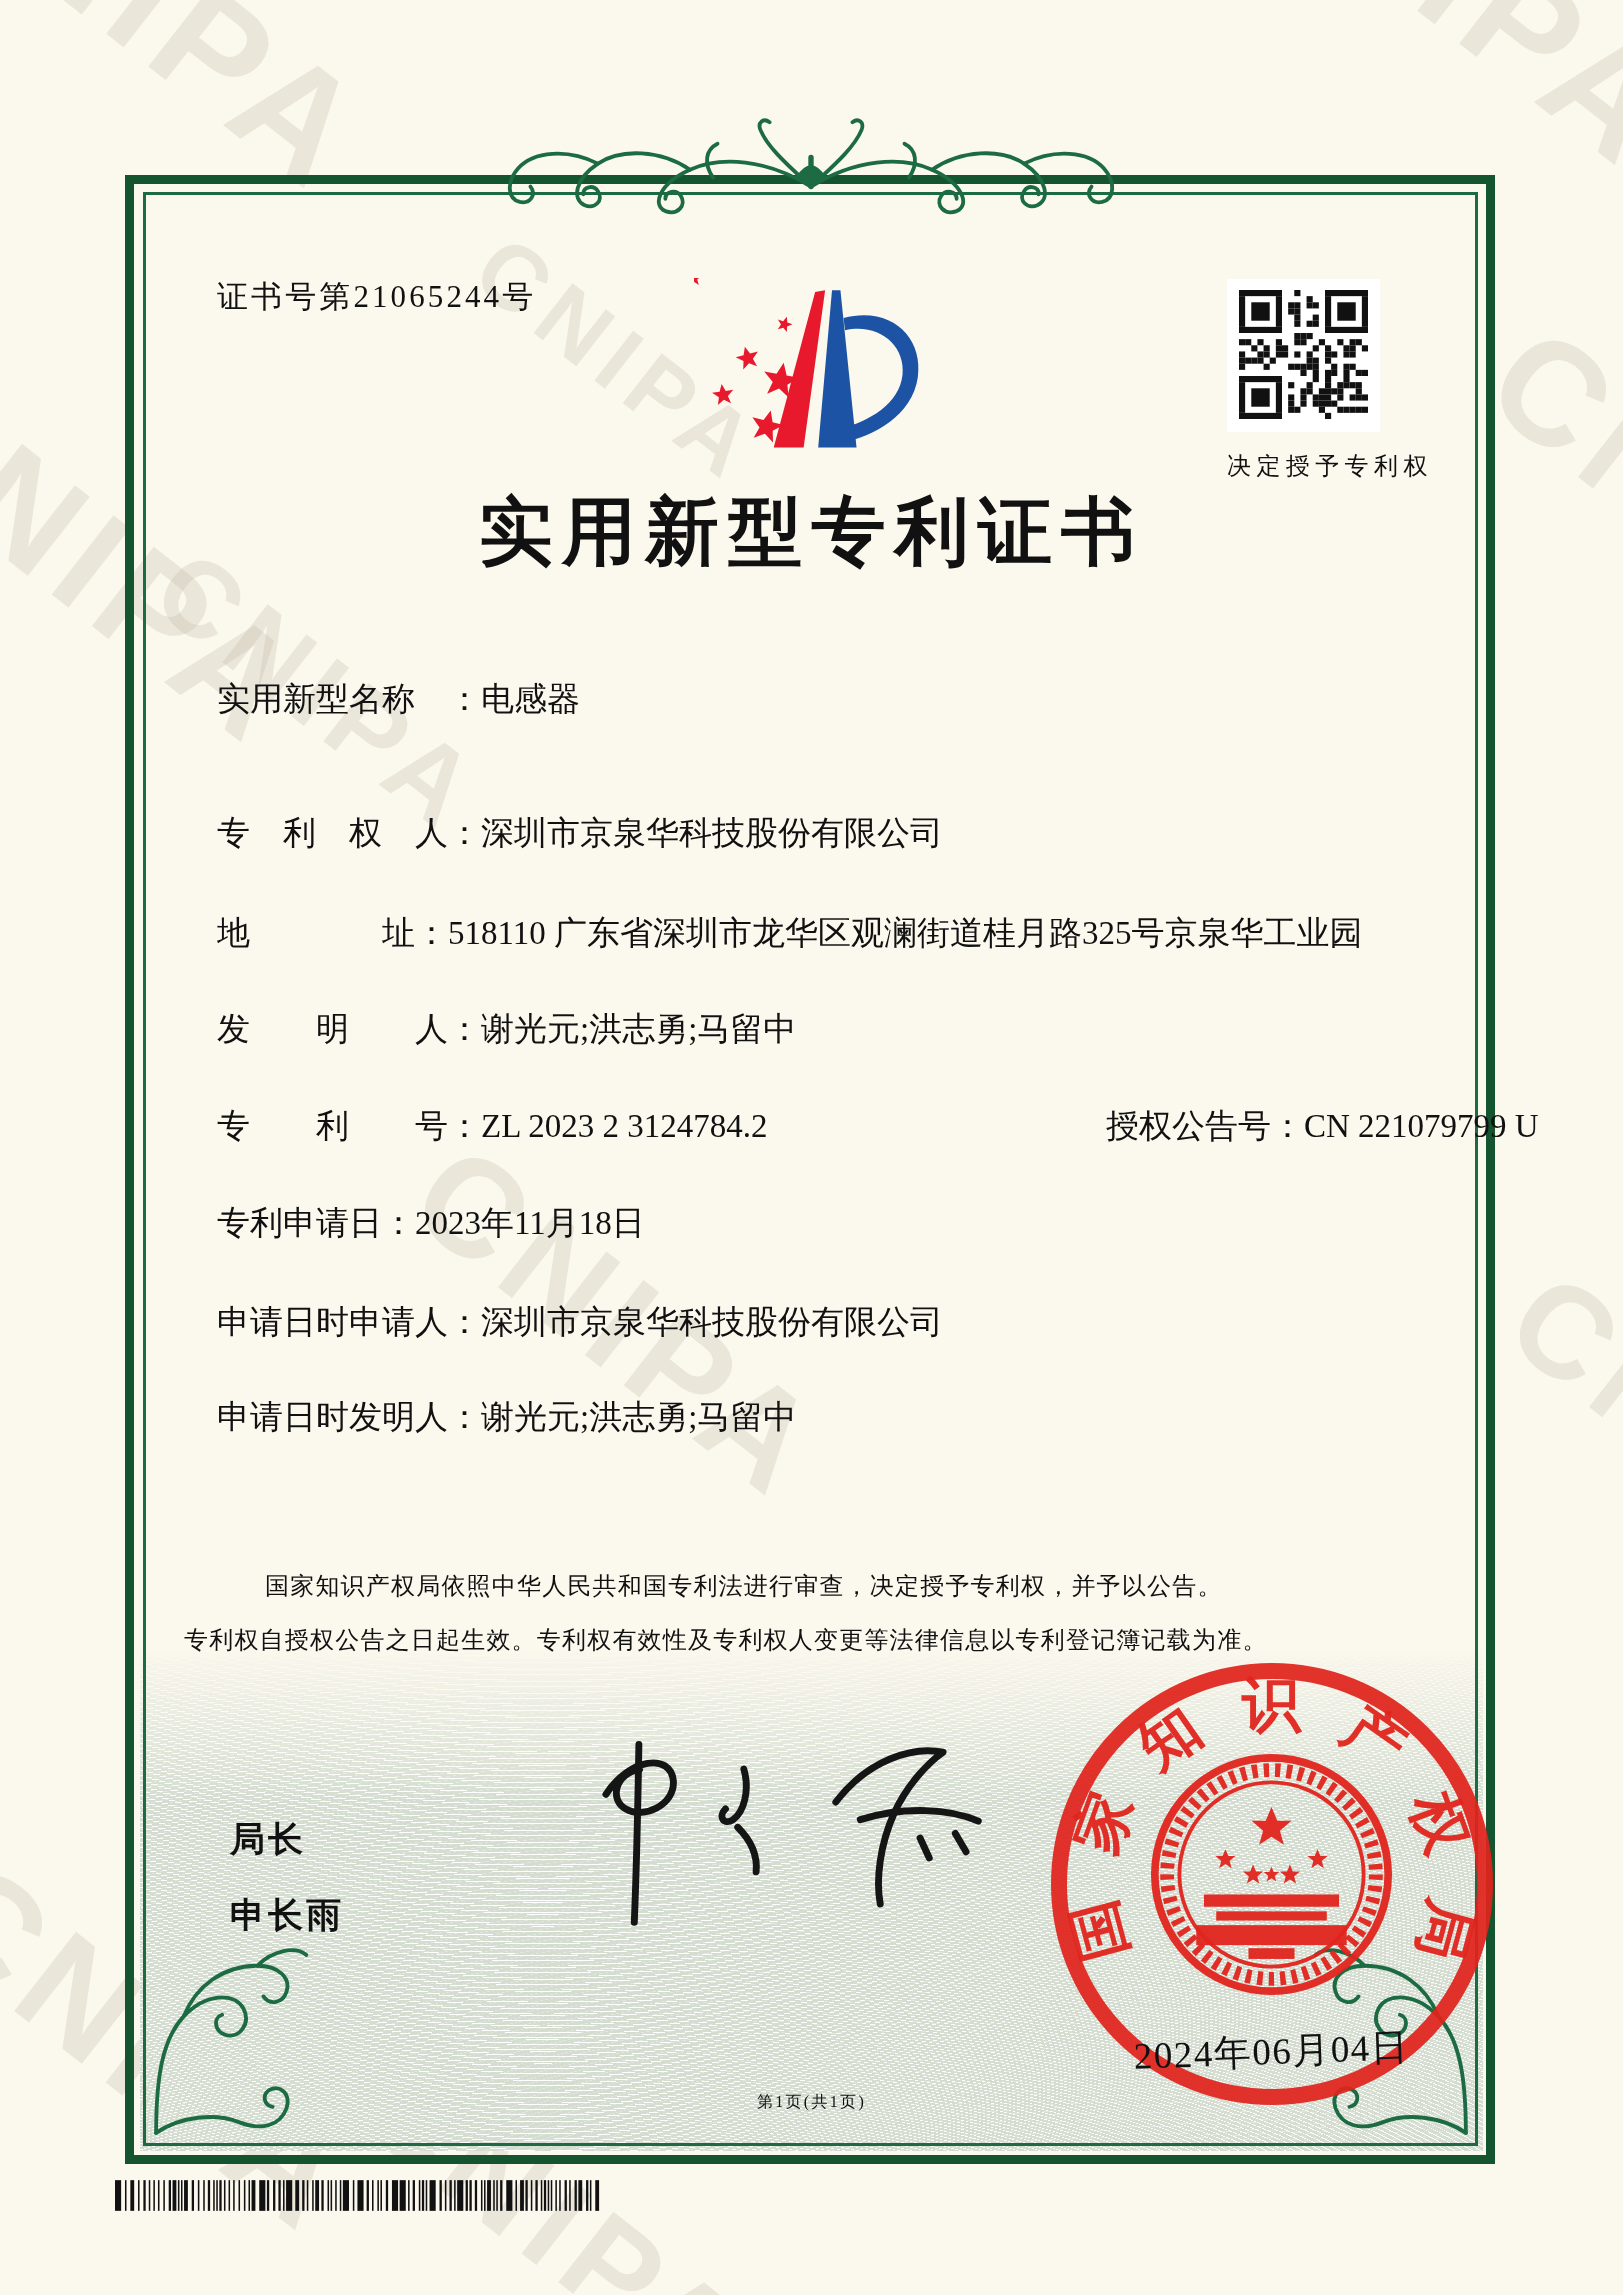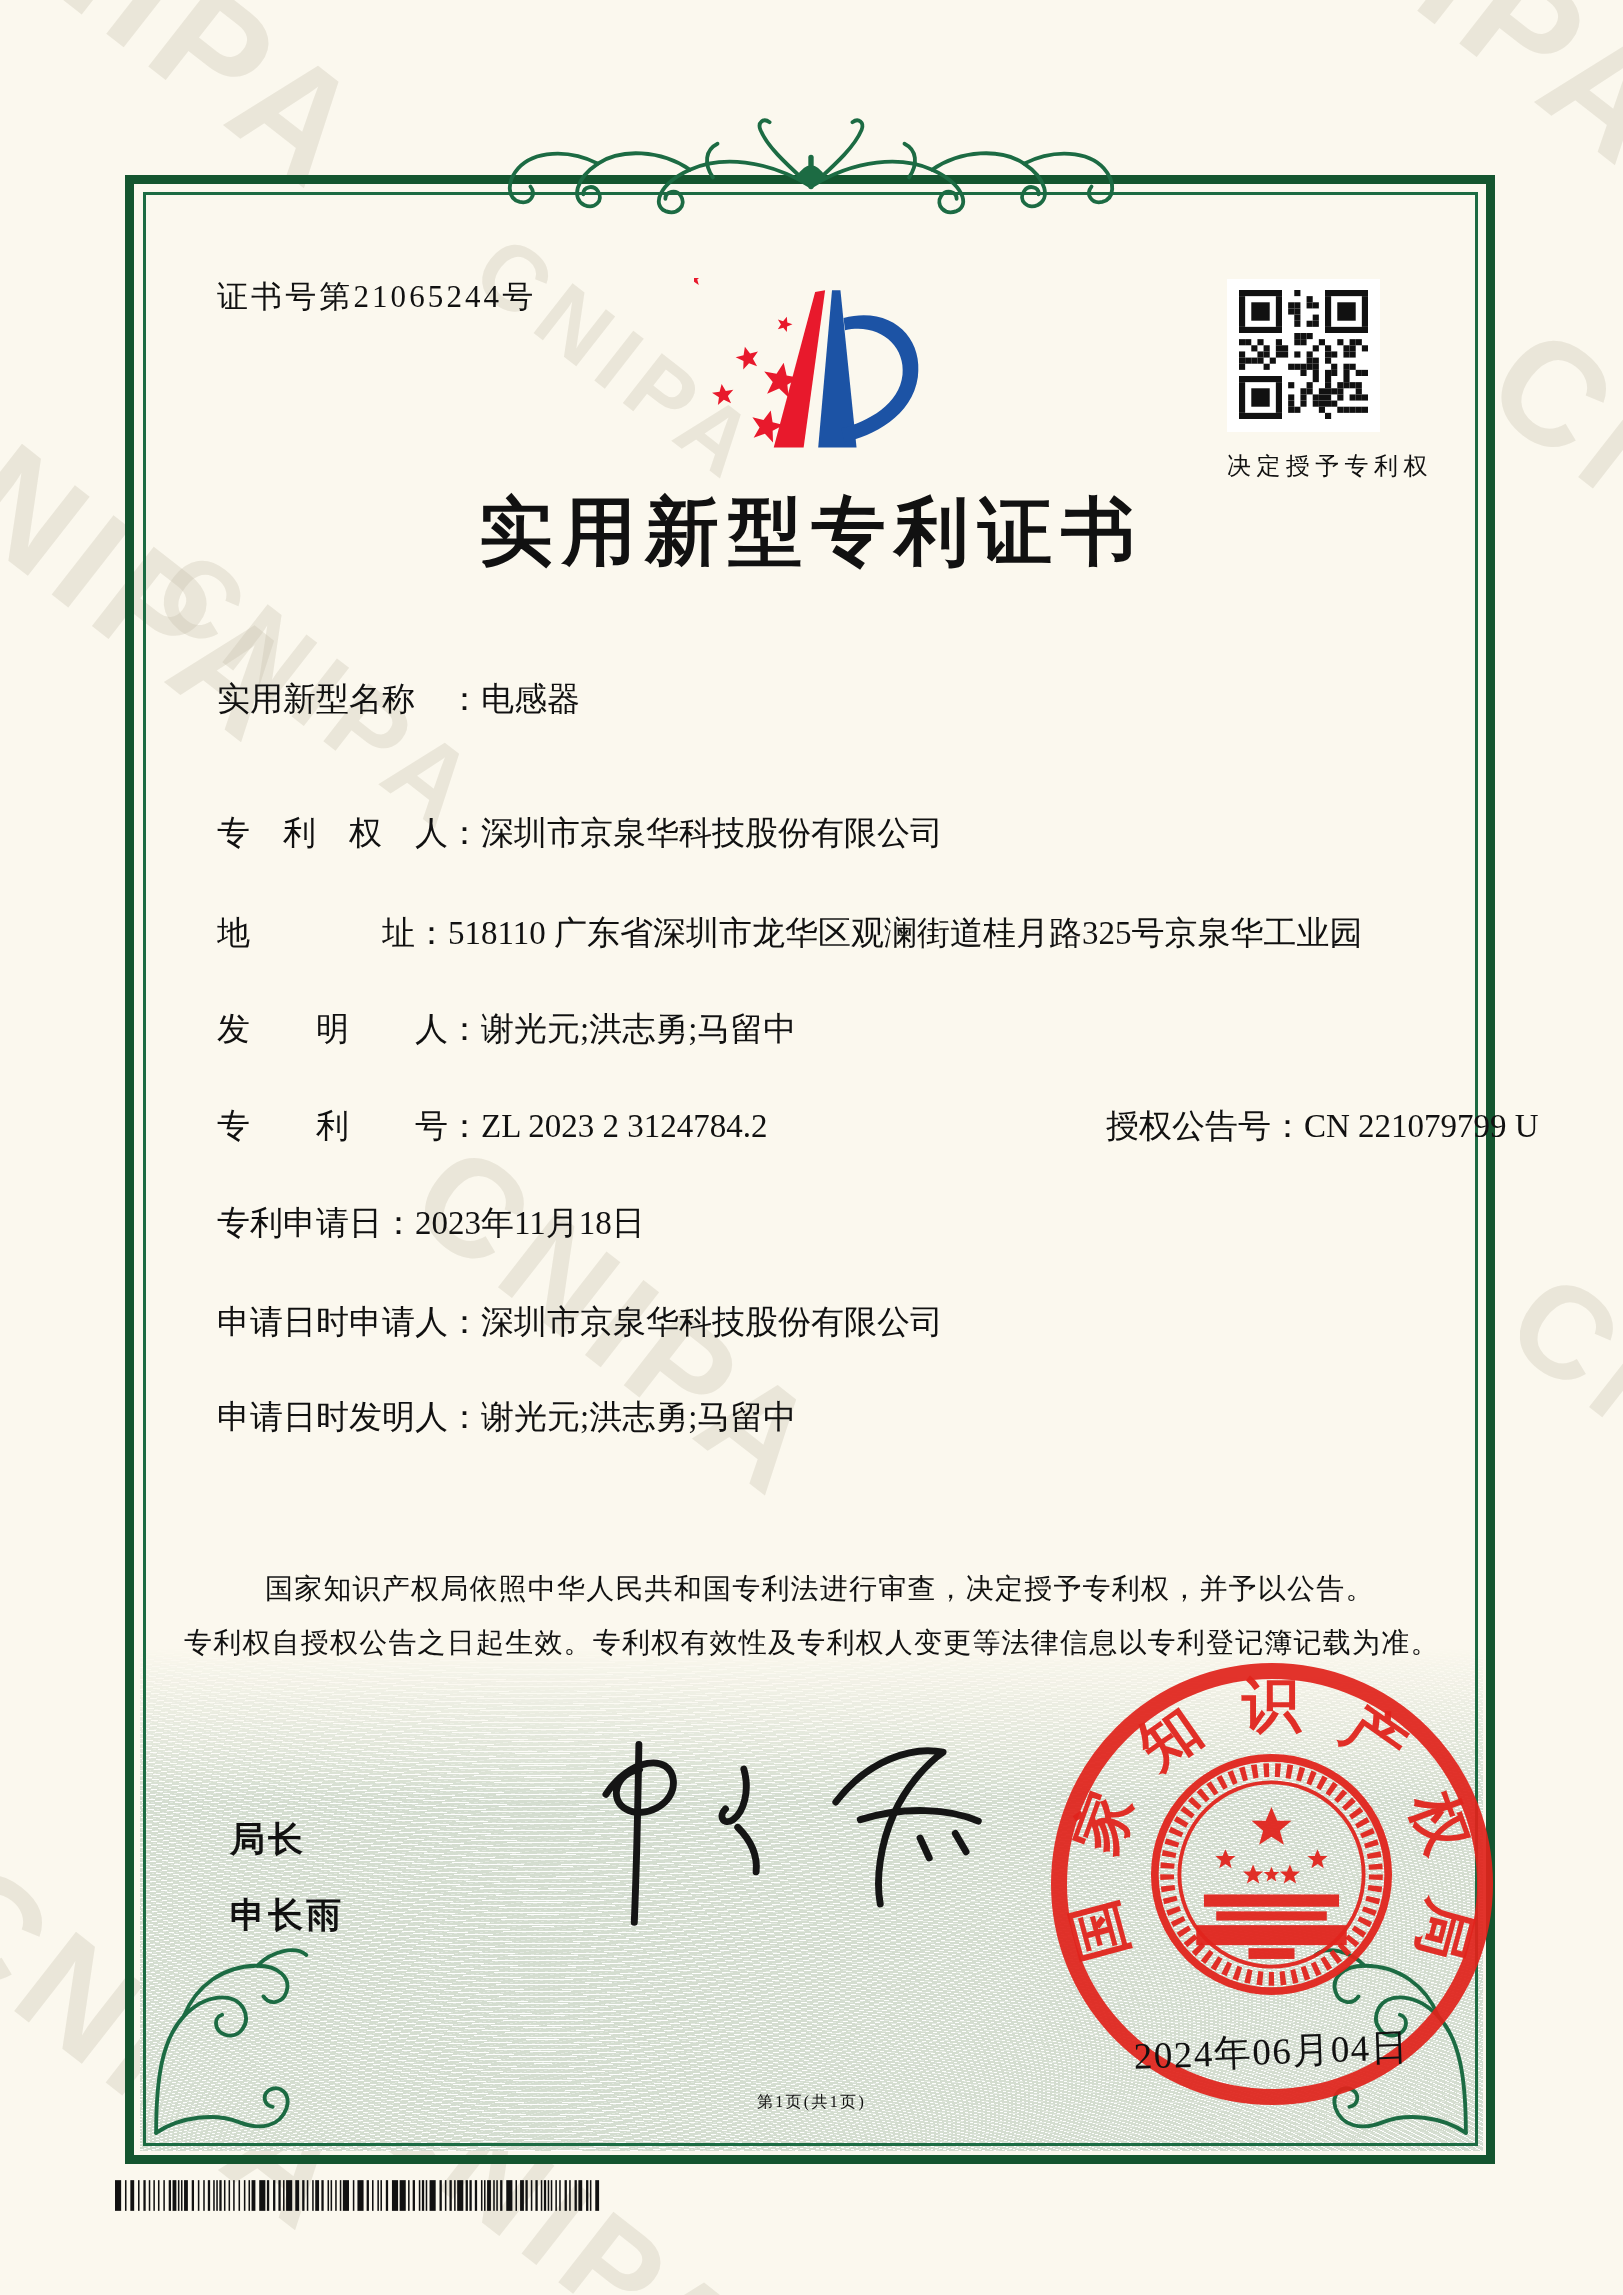--- a/index.html
+++ b/index.html
@@ -33,21 +33,21 @@
   .qr-white svg{position:absolute;left:12.3px;top:10.7px;}
   .qr-label{margin-top:18.4px;text-align:center;font-size:24px;letter-spacing:5.4px;white-space:nowrap;}
   .doc-title{position:absolute;left:0;right:0;top:483px;text-align:center;
       font-size:74px;font-weight:700;letter-spacing:9.2px;}
   
   .row{position:absolute;left:217px;font-size:33px;white-space:nowrap;}
   .row .val{white-space:normal;}
   .addr{white-space:normal;width:1265px;line-height:1.6;}
   .rcol{position:absolute;left:889px;font-size:33px;white-space:nowrap;top:0;text-align:right;}
   
-  .legal{position:absolute;font-size:28px;letter-spacing:1.2px;white-space:nowrap;}
+  .legal{position:absolute;font-size:24px;letter-spacing:1.2px;white-space:nowrap;}
   
   .director{position:absolute;left:230px;font-family:"Liberation Sans","DejaVu Sans",sans-serif;
       font-weight:700;font-size:35px;letter-spacing:3.1px;}
   .signature{position:absolute;left:514px;top:1729px;}
   
   .seal{position:absolute;left:1049px;top:1661px;width:445px;height:445px;}
   .seal-ring{position:absolute;inset:1.5px;border:16px solid rgba(224,36,28,.93);border-radius:50%;}
   .arc-ch{position:absolute;left:50%;top:50%;font-size:59px;font-weight:700;
       color:rgba(224,36,28,.95);transform-origin:center;}
   .seal-emblem{position:absolute;left:92px;top:83px;}

